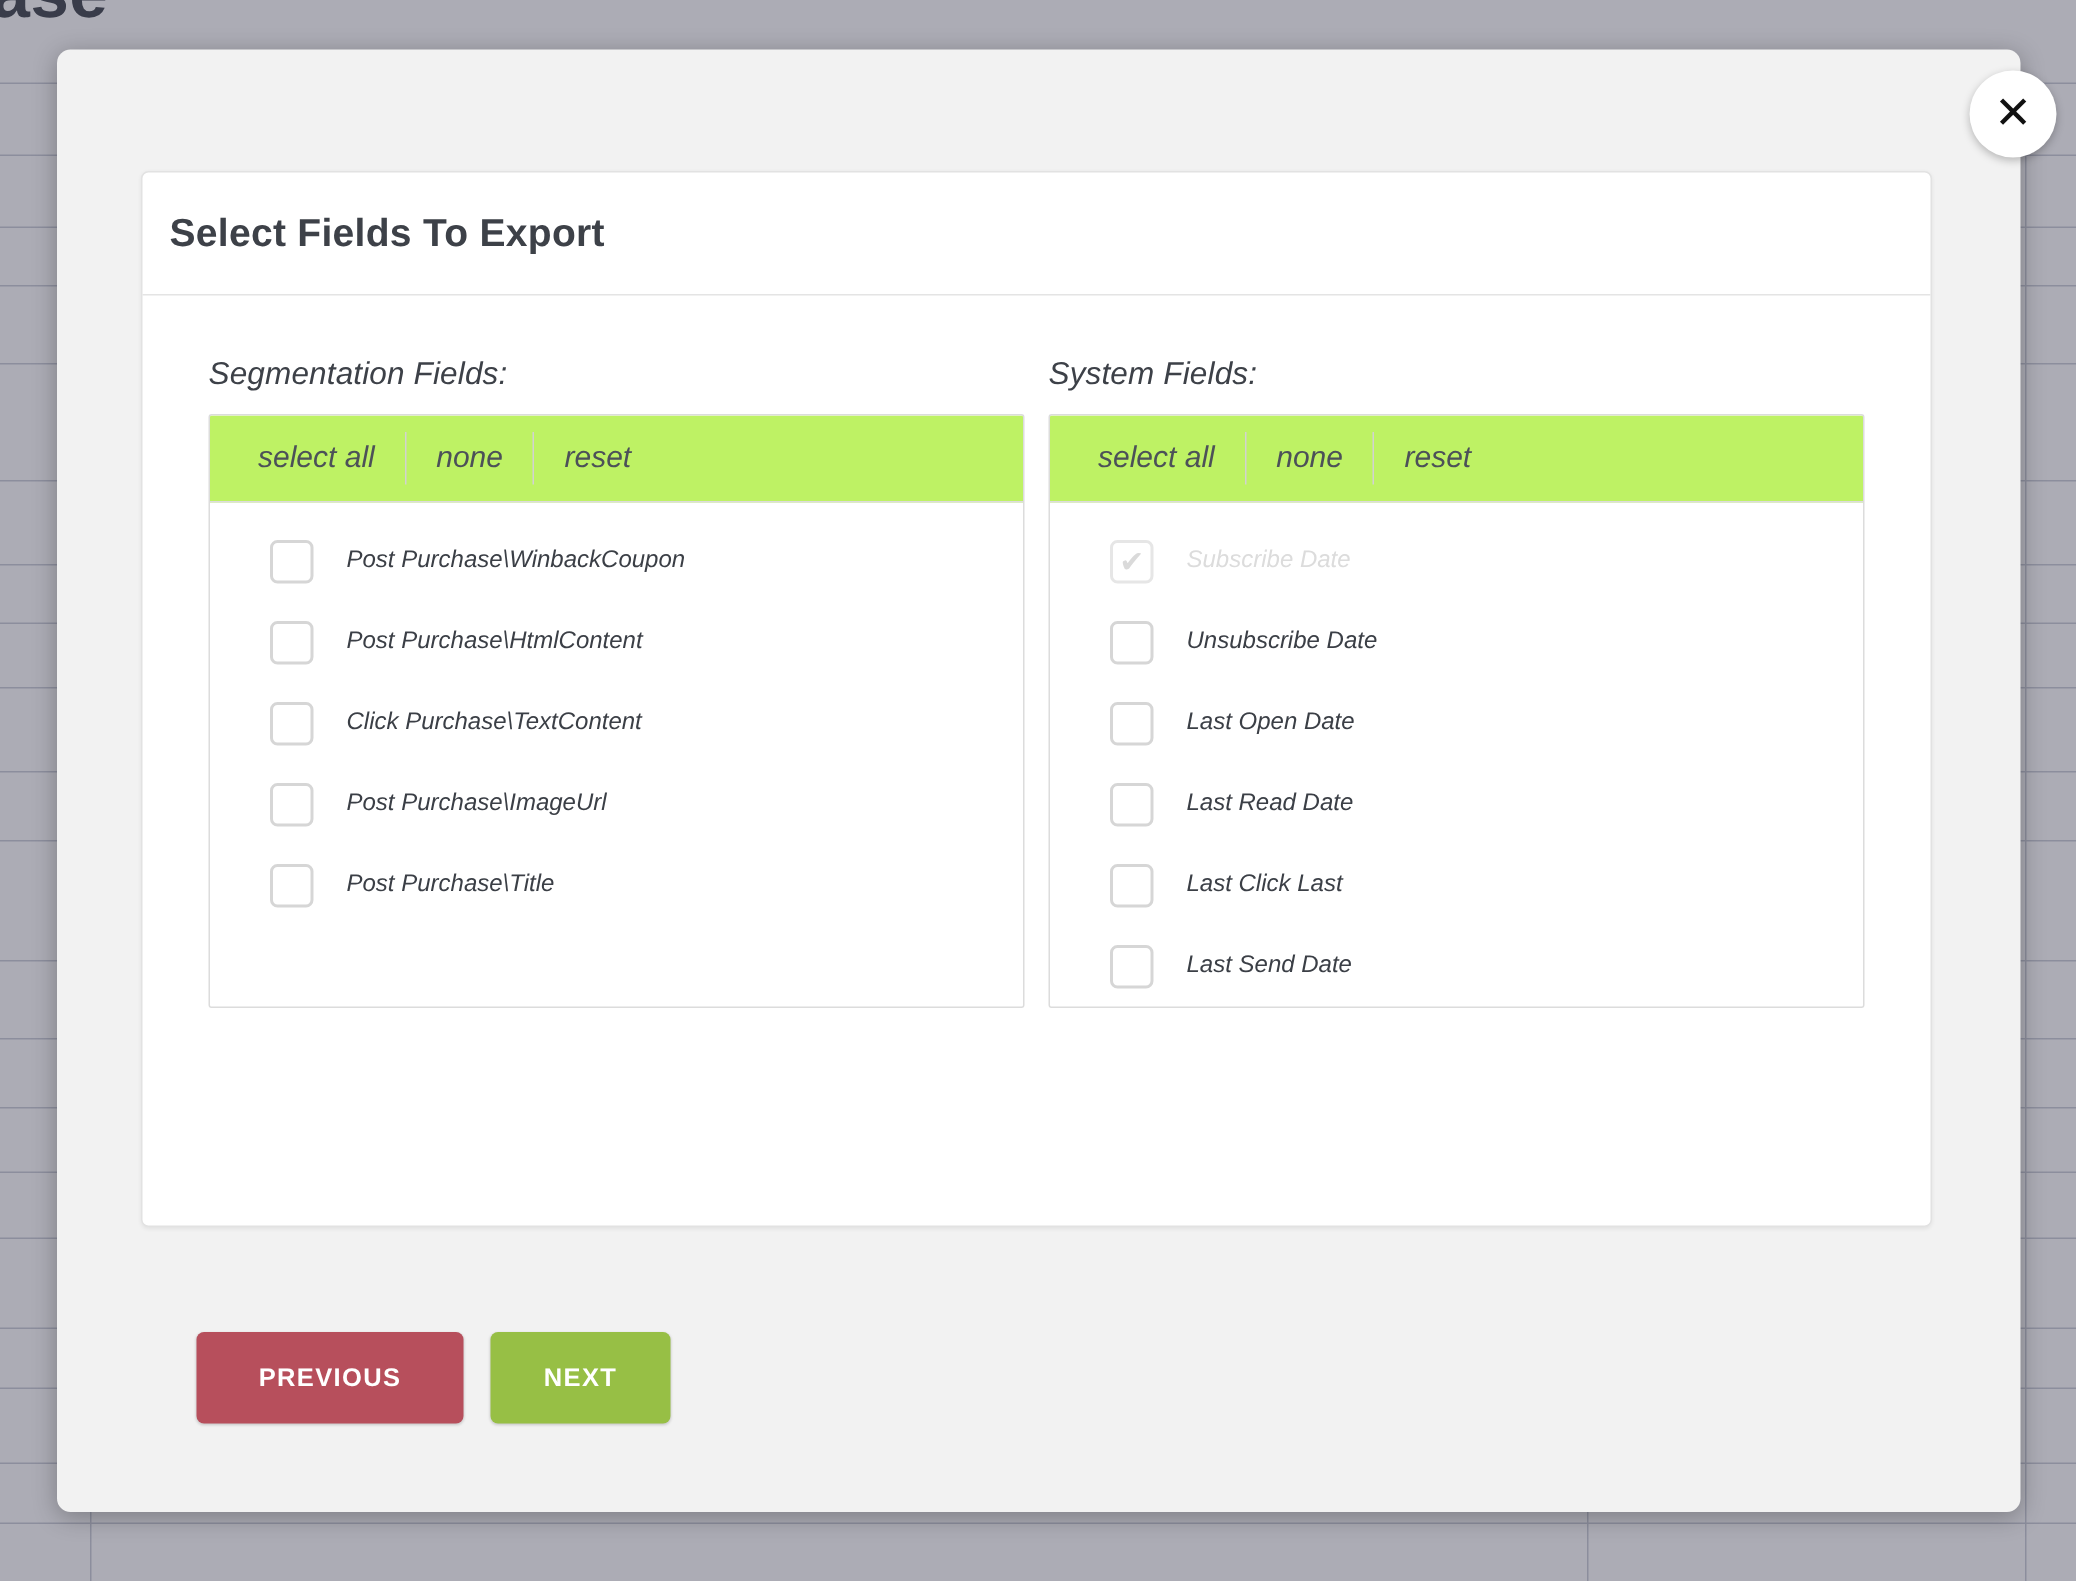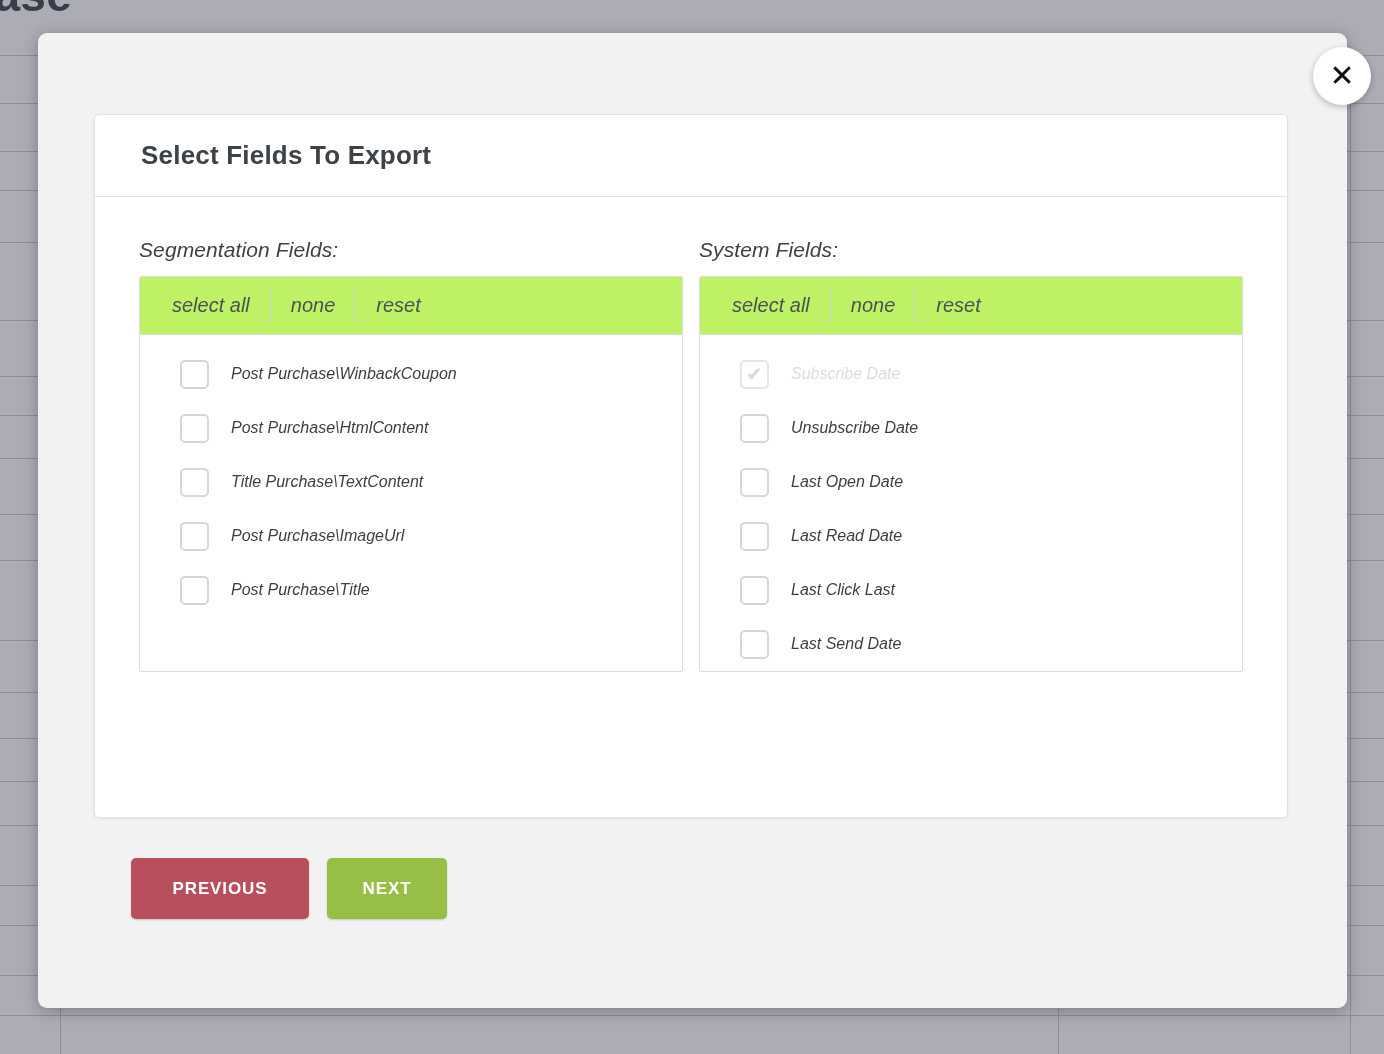--- a/index.html
+++ b/index.html
@@ -106,21 +106,21 @@
     border: 1px solid #e2e2e2;
     border-radius: 5px;
     box-shadow: 0 1px 3px rgba(0,0,0,.07);
     box-sizing: border-box;
   }
   #panel-header {
     height: 82px;
     border-bottom: 1px solid #e4e4e4;
     display: flex;
     align-items: center;
-    padding-left: 46px;
+    padding-left: 18px;
     box-sizing: border-box;
   }
   #panel-title {
     font-size: 26px;
     font-weight: 700;
     color: #3d4148;
     letter-spacing: .2px;
   }
   #panel-body {
     display: flex;
@@ -205,21 +205,21 @@
     font-size: 16px;
     color: #3b3f46;
     white-space: nowrap;
   }
   .list-item.disabled .item-label { color: #dcdcdc; }
 
   
   #footer {
     position: absolute;
     left: 93px;
-    top: 825px;
+    top: 855px;
     display: flex;
     gap: 18px;
   }
   .btn {
     border: none;
     border-radius: 5px;
     color: #ffffff;
     font-size: 17px;
     font-weight: 700;
     letter-spacing: .9px;
@@ -289,21 +289,21 @@
               <div class="list-item">
                 <span class="cb"></span>
                 <span class="item-label">Post Purchase\WinbackCoupon</span>
               </div>
               <div class="list-item">
                 <span class="cb"></span>
                 <span class="item-label">Post Purchase\HtmlContent</span>
               </div>
               <div class="list-item">
                 <span class="cb"></span>
-                <span class="item-label">Title Purchase\TextContent</span>
+                <span class="item-label">Click Purchase\TextContent</span>
               </div>
               <div class="list-item">
                 <span class="cb"></span>
                 <span class="item-label">Post Purchase\ImageUrl</span>
               </div>
               <div class="list-item">
                 <span class="cb"></span>
                 <span class="item-label">Post Purchase\Title</span>
               </div>
               <div class="list-item"></div>

